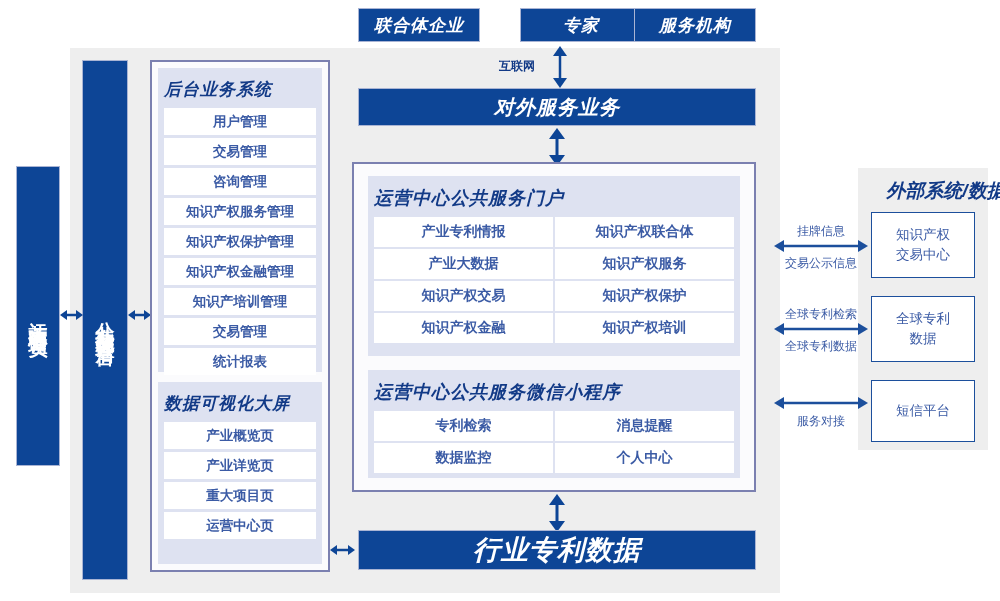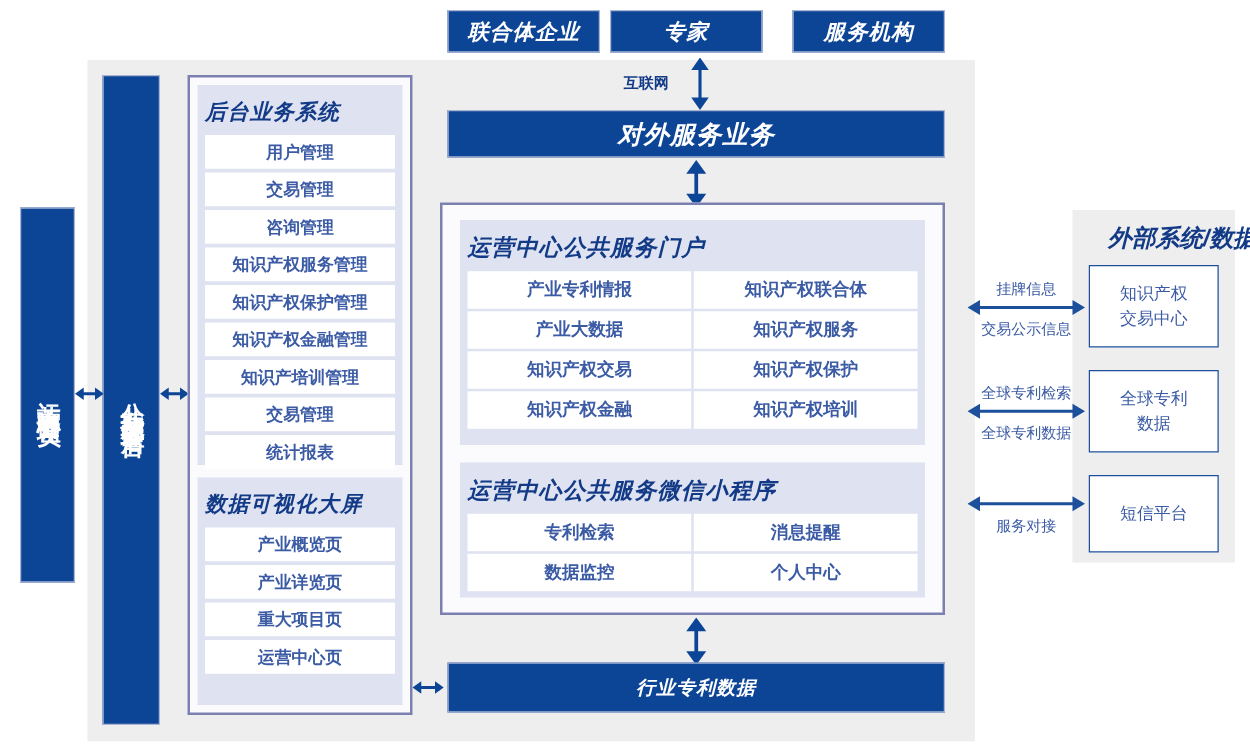--- a/index.html
+++ b/index.html
@@ -114,21 +114,21 @@
 
 <div id="stage">
 
   <div class="frame" style="left:70px;top:48px;width:710px;height:545px;"></div>
 
   <div class="frame" style="left:858px;top:168px;width:130px;height:282px;"></div>
 
   <div class="bluebar" style="left:358px;top:8px;width:122px;height:34px;font-size:17px;">
     <span>联合体企业</span>
   </div>
-  <div class="bluebar" style="left:488px;top:8px;width:122px;height:34px;font-size:17px;">
+  <div class="bluebar" style="left:520px;top:8px;width:122px;height:34px;font-size:17px;">
     <span>专家</span>
   </div>
   <div class="bluebar" style="left:634px;top:8px;width:122px;height:34px;font-size:17px;">
     <span>服务机构</span>
   </div>
 
   <div class="arrow" style="left:551px;top:46px;">
     <svg width="18" height="42" viewBox="0 0 18 42">
       <line x1="9" y1="8" x2="9" y2="34" stroke="#0d4596" stroke-width="2.5"></line>
       <polygon points="9,0 2,10 16,10" fill="#0d4596"></polygon>
@@ -222,21 +222,21 @@
   </div>
 
   <div class="arrow" style="left:548px;top:494px;">
     <svg width="18" height="38" viewBox="0 0 18 38">
       <line x1="9" y1="7" x2="9" y2="31" stroke="#0d4596" stroke-width="3"></line>
       <polygon points="9,0 1,11 17,11" fill="#0d4596"></polygon>
       <polygon points="9,38 1,27 17,27" fill="#0d4596"></polygon>
     </svg>
   </div>
 
-  <div class="bluebar" style="left:358px;top:530px;width:398px;height:40px;font-size:15px;">
+  <div class="bluebar" style="left:358px;top:530px;width:398px;height:40px;font-size:27px;">
     <span>行业专利数据</span>
   </div>
 
   <div class="arrow" style="left:330px;top:543px;">
     <svg width="25" height="14" viewBox="0 0 25 14">
       <line x1="4" y1="7" x2="21" y2="7" stroke="#0d4596" stroke-width="2.5"></line>
       <polygon points="0,7 7,2 7,12" fill="#0d4596"></polygon>
       <polygon points="25,7 18,2 18,12" fill="#0d4596"></polygon>
     </svg>
   </div>

